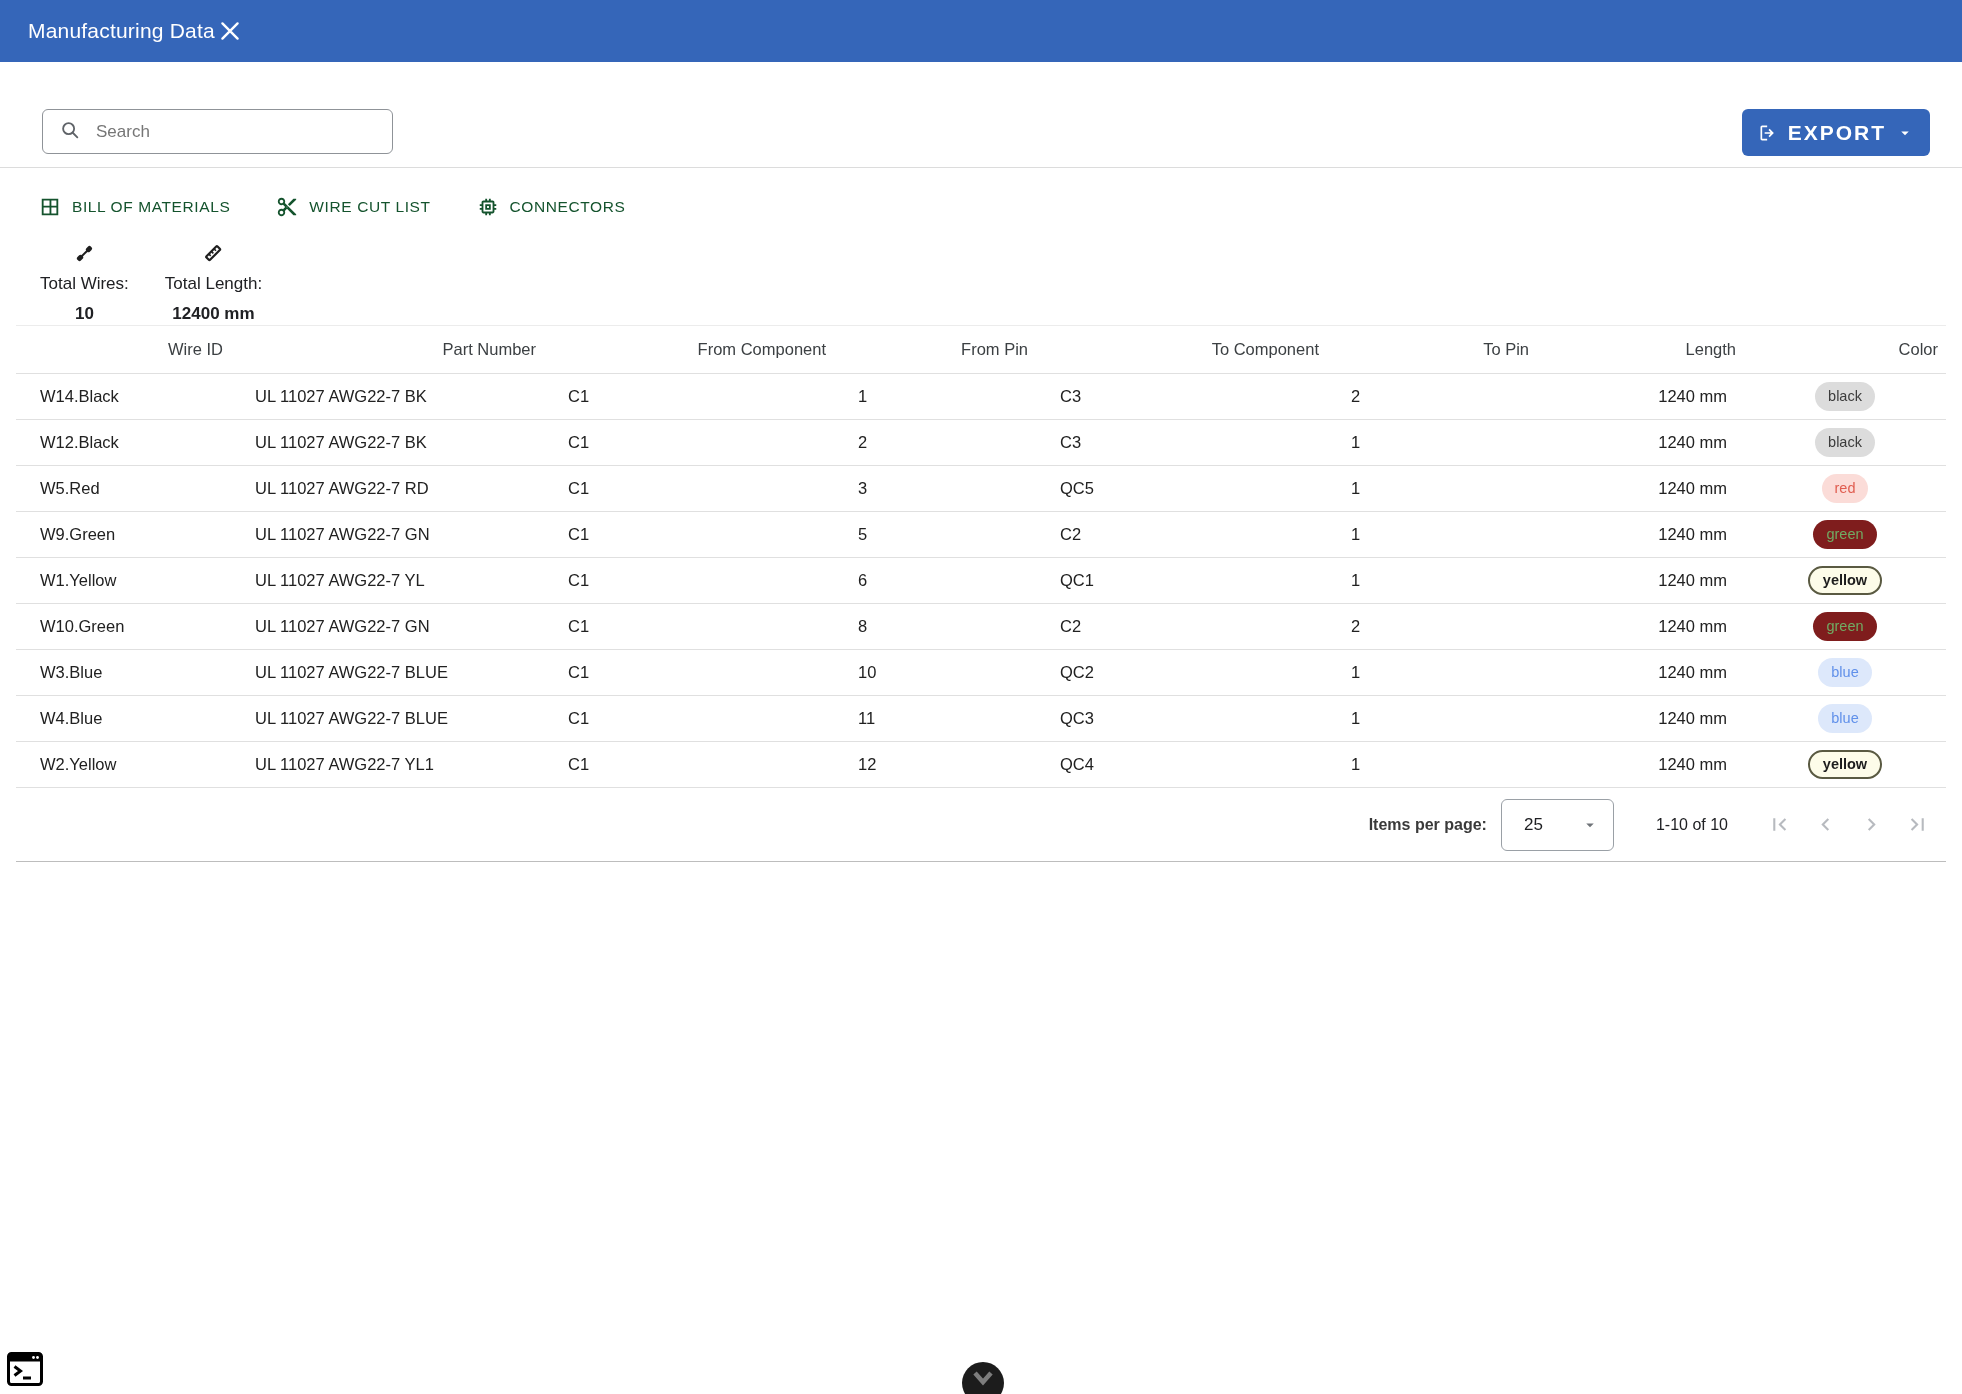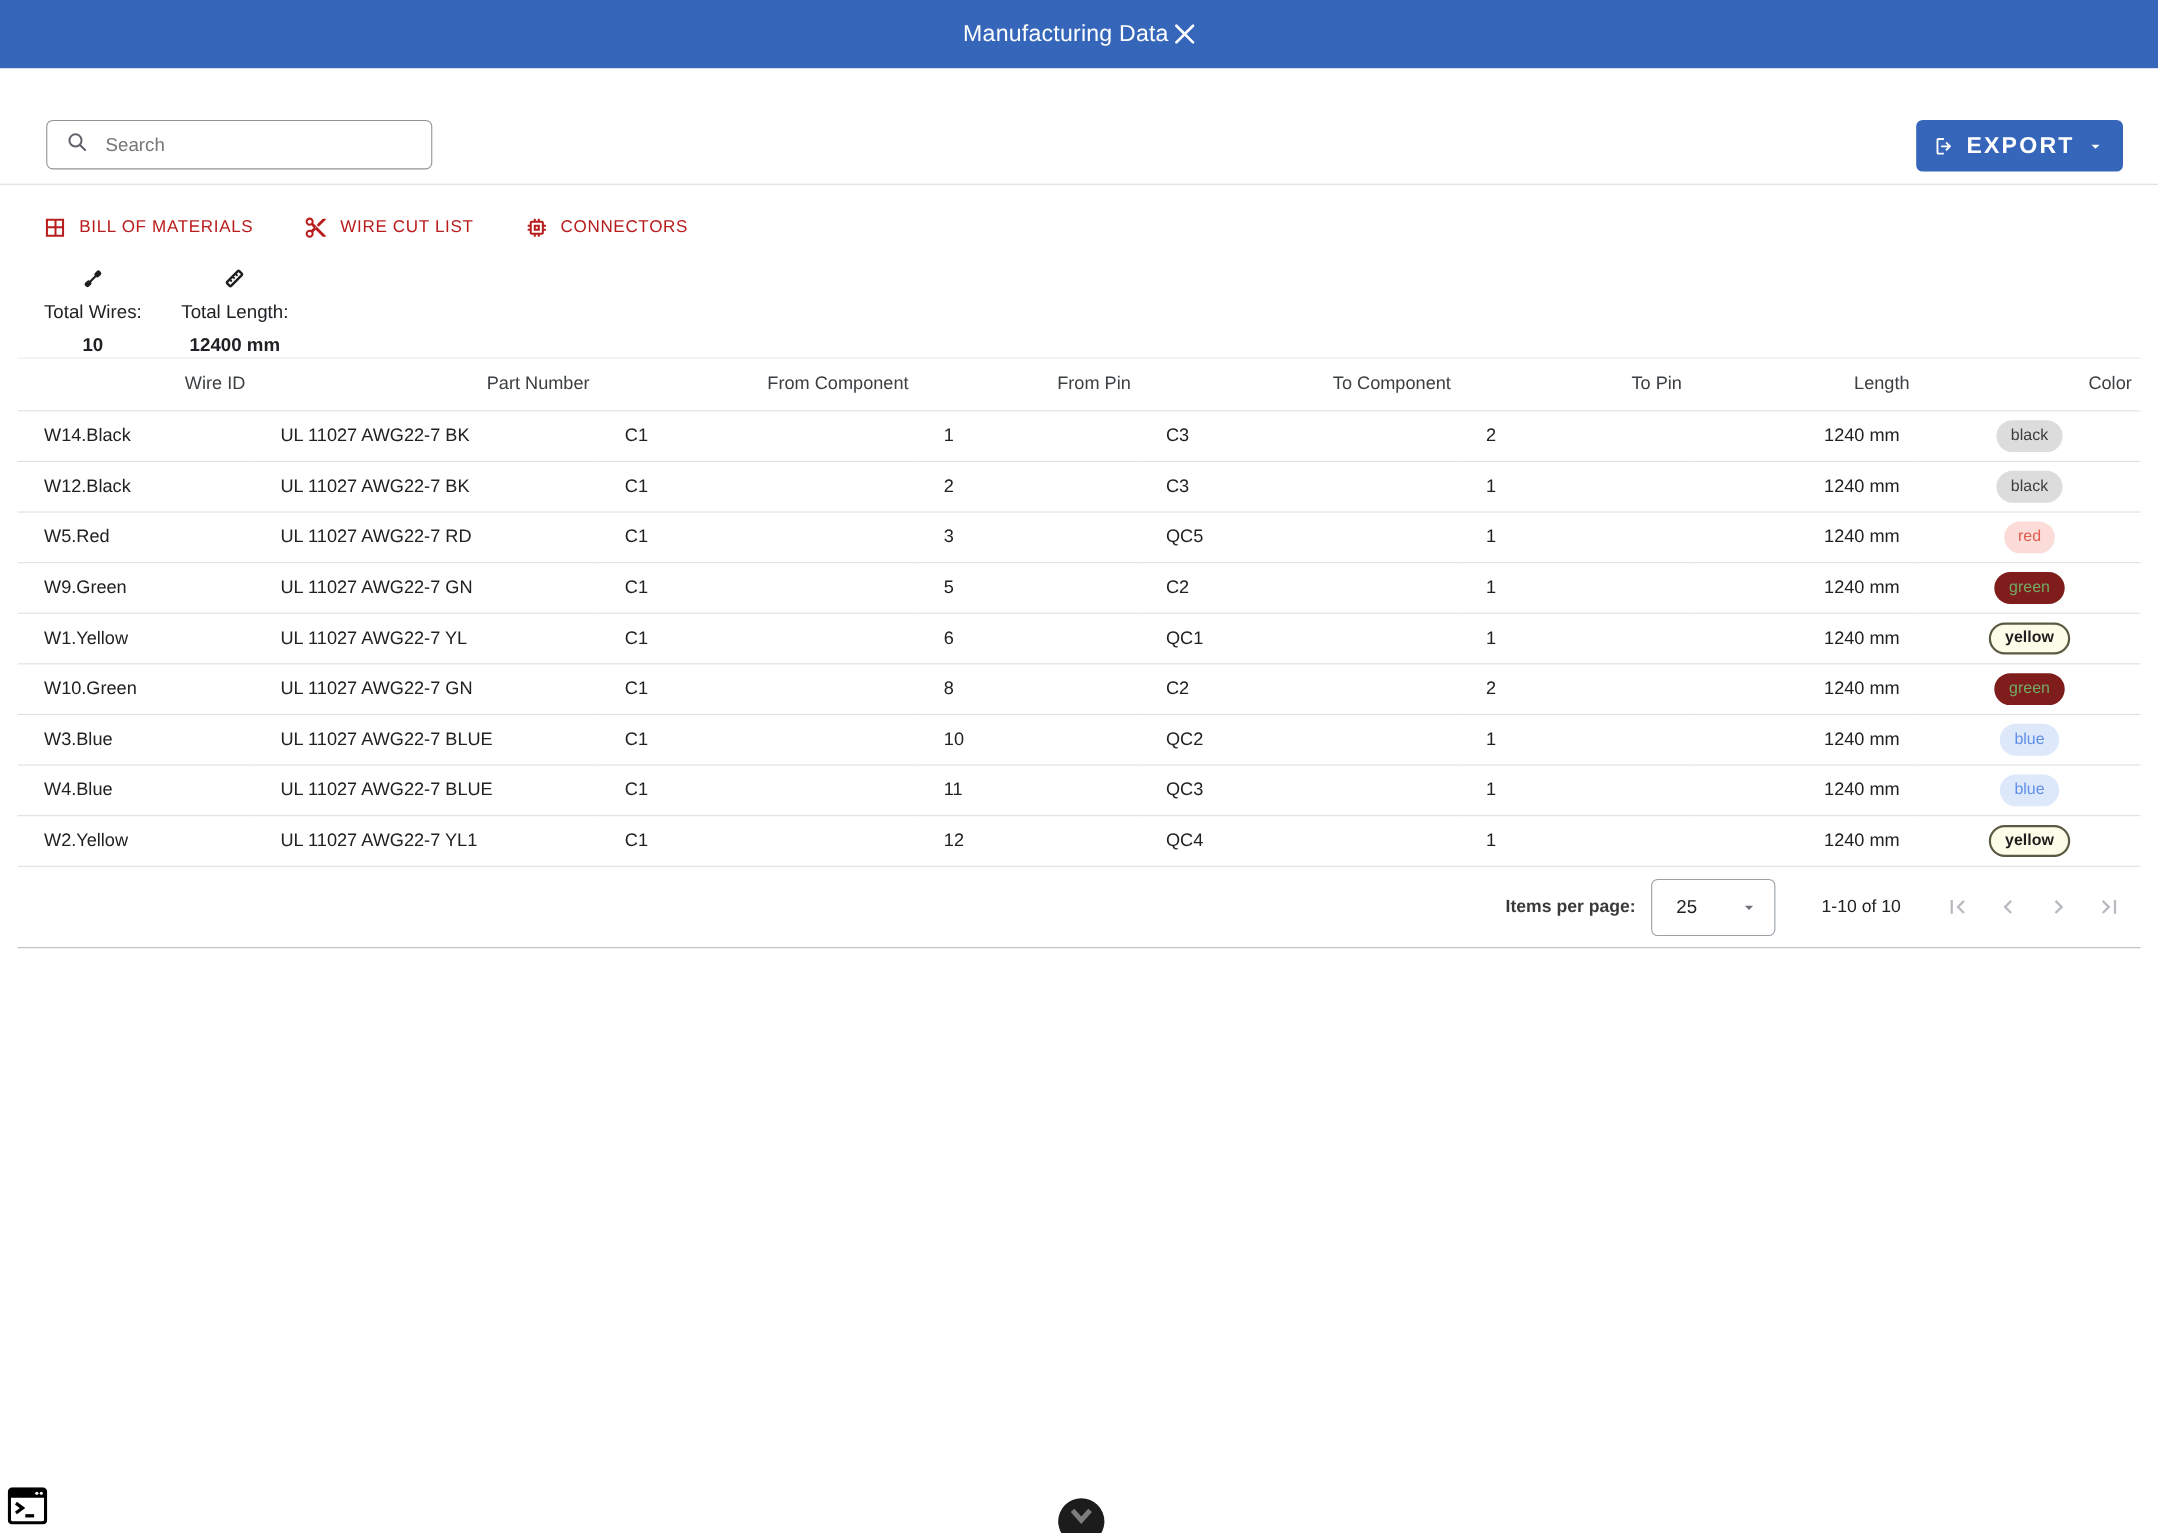--- a/index.html
+++ b/index.html
@@ -1,40 +1,40 @@
 <!DOCTYPE html>
 <html><head>
 <meta charset="utf-8">
 <style>
   html,body{margin:0;padding:0;width:1962px;height:1394px;overflow:hidden;background:#fff;
     font-family:"Liberation Sans",sans-serif;color:#202124;position:relative;}
   *{box-sizing:border-box;}
 
   
   .titlebar{height:62px;background:#3566b9;display:flex;align-items:center;
-    justify-content:center;padding:0 22px 0 28px;}
+    justify-content:flex-start;padding:0 22px 0 28px;}
   .titlebar .title{color:#fff;font-size:21px;font-weight:500;letter-spacing:.2px;}
   .close-btn{width:30px;height:30px;display:flex;align-items:center;justify-content:center;cursor:pointer;}
 
   
   .toolbar{display:flex;align-items:flex-start;justify-content:space-between;
     padding:47px 32px 11px 42px;border-bottom:1px solid #dcdcdc;}
   .search-box{width:351px;height:45px;border:1px solid #8f9398;border-radius:6px;
     display:flex;align-items:center;padding:0 12px 0 16px;background:#fff;}
   .search-box input{border:none;outline:none;font-size:17px;flex:1;margin-left:13px;
     font-family:"Liberation Sans",sans-serif;color:#202124;background:transparent;}
   .search-box input::placeholder{color:#767676;}
   .export-btn{height:47px;min-width:167px;background:#3566b9;color:#fff;border:none;border-radius:6px;
     display:flex;align-items:center;justify-content:center;gap:10px;padding:0 16px;
     font-size:21px;font-weight:700;letter-spacing:2px;cursor:pointer;font-family:"Liberation Sans",sans-serif;}
 
   
   .tabs{display:flex;padding-left:16px;height:78px;}
   .tab{display:flex;align-items:center;gap:11px;padding:0 23px;height:100%;position:relative;
-    font-size:15.5px;font-weight:500;letter-spacing:.6px;color:#b91c1c;cursor:pointer;}
+    font-size:15.5px;font-weight:500;letter-spacing:.6px;color:#14532d;cursor:pointer;}
   .tab svg{flex:0 0 auto;}
   .tab.active{color:#2d64c8;}
   .tab.active::after{content:"";position:absolute;left:0;right:0;bottom:0;height:3px;background:#2d64c8;}
 
   
   .stats{display:flex;align-items:center;gap:36px;margin:22px 0 0 40px;height:30px;}
   .stat{display:flex;align-items:center;gap:10px;font-size:17px;color:#202124;flex-direction:column;}
   .stat b{font-weight:700;}
 
   

